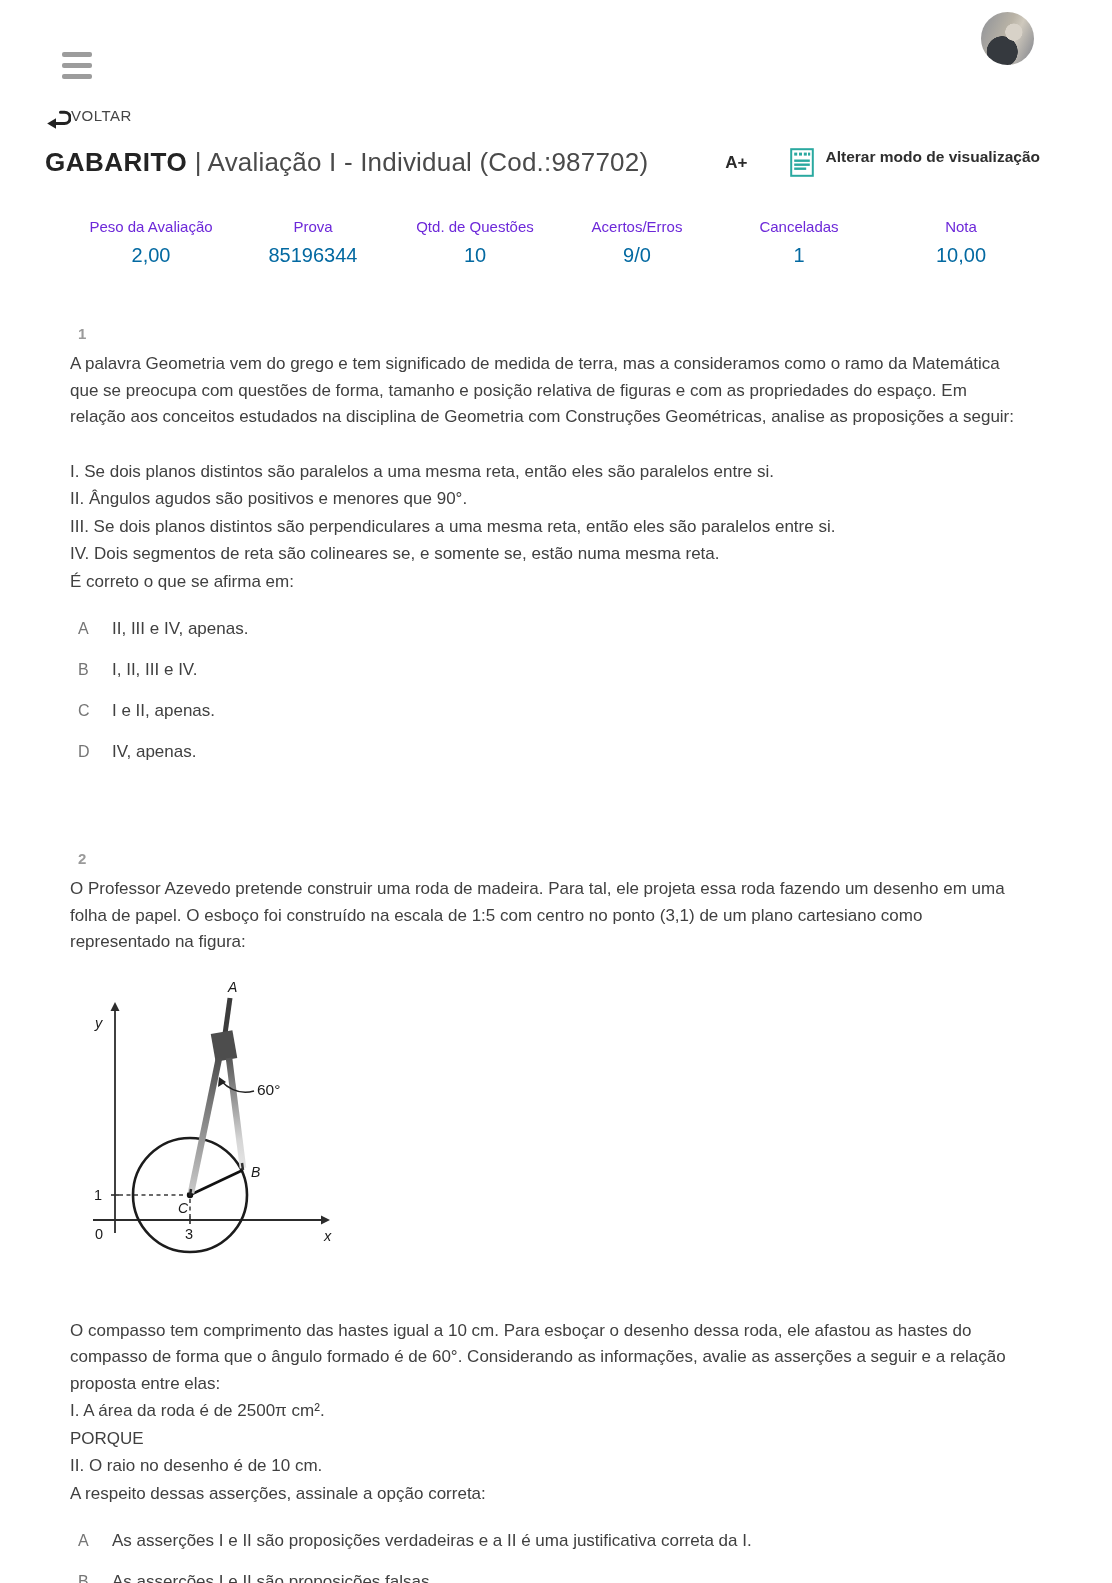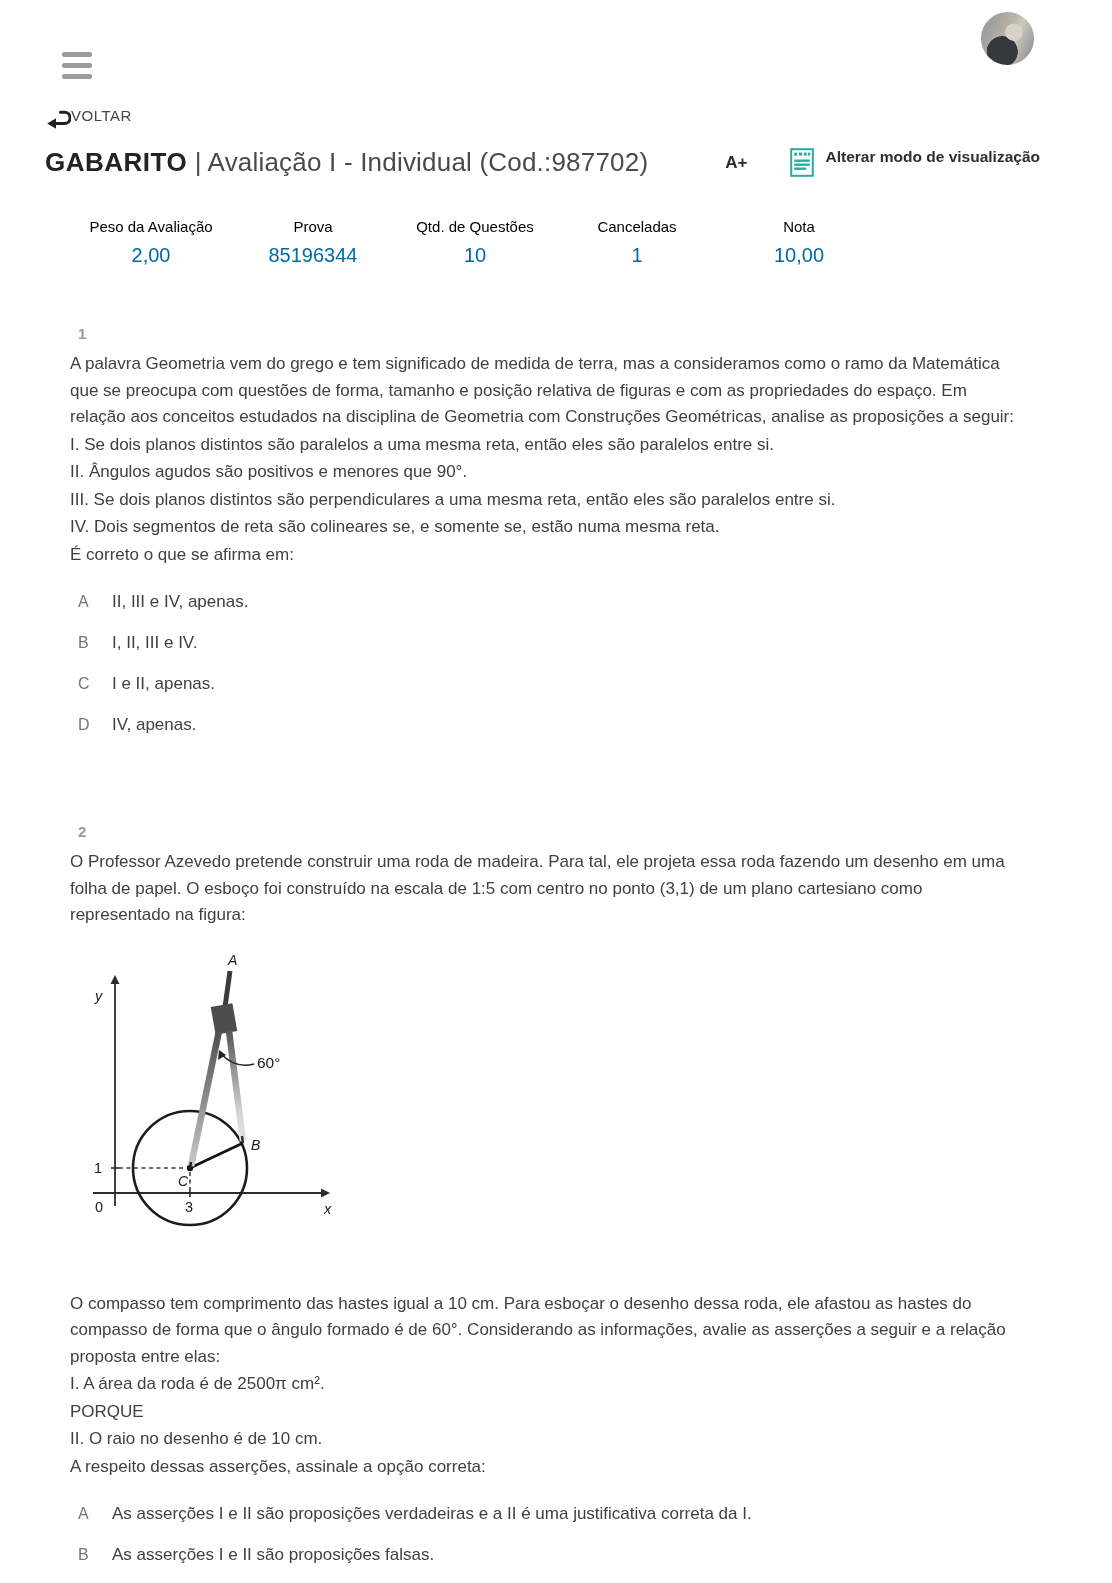--- a/index.html
+++ b/index.html
@@ -41,30 +41,30 @@
   .title { font-size:26px; font-weight:300; color:#4a4a4a; letter-spacing:.2px; }
   .title .tb { font-weight:800; color:#232323; letter-spacing:.5px;text-align:center; }
   .tools { display:flex; align-items:center; gap:42px; }
   .fontsize-btn { border:none; background:none; font-size:17px; font-weight:600; color:#2b2b2b; cursor:pointer; font-family:inherit; }
   .viewmode-btn { border:none; background:none; display:flex; align-items:flex-start; gap:12px; cursor:pointer; font-family:inherit; }
   .viewmode-btn span { font-size:15.5px; font-weight:600; color:#2e2e2e; }
 
   
   .stats { display:grid; grid-template-columns:repeat(6,1fr); padding:0 70px; margin-top:40px; }
   .stat { text-align:center; }
-  .stat .slabel { font-size:15px; color:#000000; font-weight:300; }
+  .stat .slabel { font-size:15px; color:#6d28d9; font-weight:300; }
   .stat .svalue { font-size:20px; color:#0369a1; font-weight:500; margin-top:9px; }
 
   
   .question { padding:0 70px; }
   .q1 { margin-top:58px; }
   .q2 { margin-top:88px; }
   .qnum { font-size:15px; font-weight:700; color:#9a9a9a; margin-left:8px; margin-bottom:9px; }
   .qtext { font-size:17px; font-weight:300; line-height:26.5px; color:#404040; max-width:952px; }
-  .qitems { }
+  .qitems { margin-top:27px; }
   .qitems div, .qlines div { font-size:17px; font-weight:300; line-height:27.5px; color:#404040; }
   .qlines { margin-top:0; }
   .qoptions { margin-top:24px; }
   .opt { display:flex; align-items:baseline; margin-bottom:21px; }
   .opt .letter { width:34px; flex:0 0 34px; margin-left:8px; font-size:16px; color:#757575; font-weight:300; }
   .opt .otext { font-size:17px; font-weight:300; color:#404040; }
 
   
   .fig { margin:22px 0 0 8px; width:262px; height:286px; }
   .fig svg { display:block; }
@@ -123,20 +123,24 @@
     </div>
     <div class="stat">
       <div class="slabel">Prova</div>
       <div class="svalue">85196344</div>
     </div>
     <div class="stat">
       <div class="slabel">Qtd. de Questões</div>
       <div class="svalue">10</div>
     </div>
     <div class="stat">
+      <div class="slabel">Acertos/Erros</div>
+      <div class="svalue">9/0</div>
+    </div>
+    <div class="stat">
       <div class="slabel">Canceladas</div>
       <div class="svalue">1</div>
     </div>
     <div class="stat">
       <div class="slabel">Nota</div>
       <div class="svalue">10,00</div>
     </div>
   </div>
 
   <section class="question q1">

